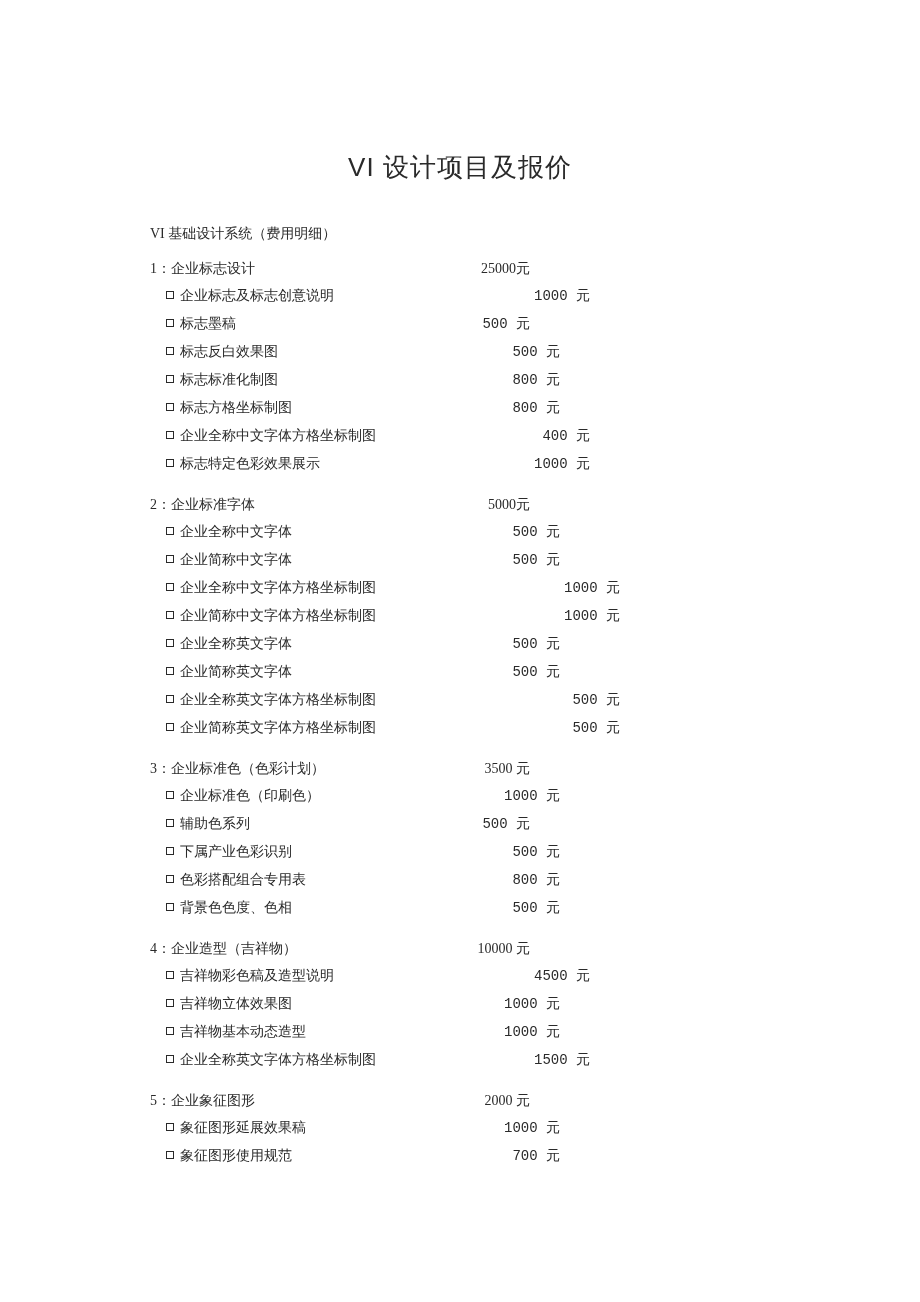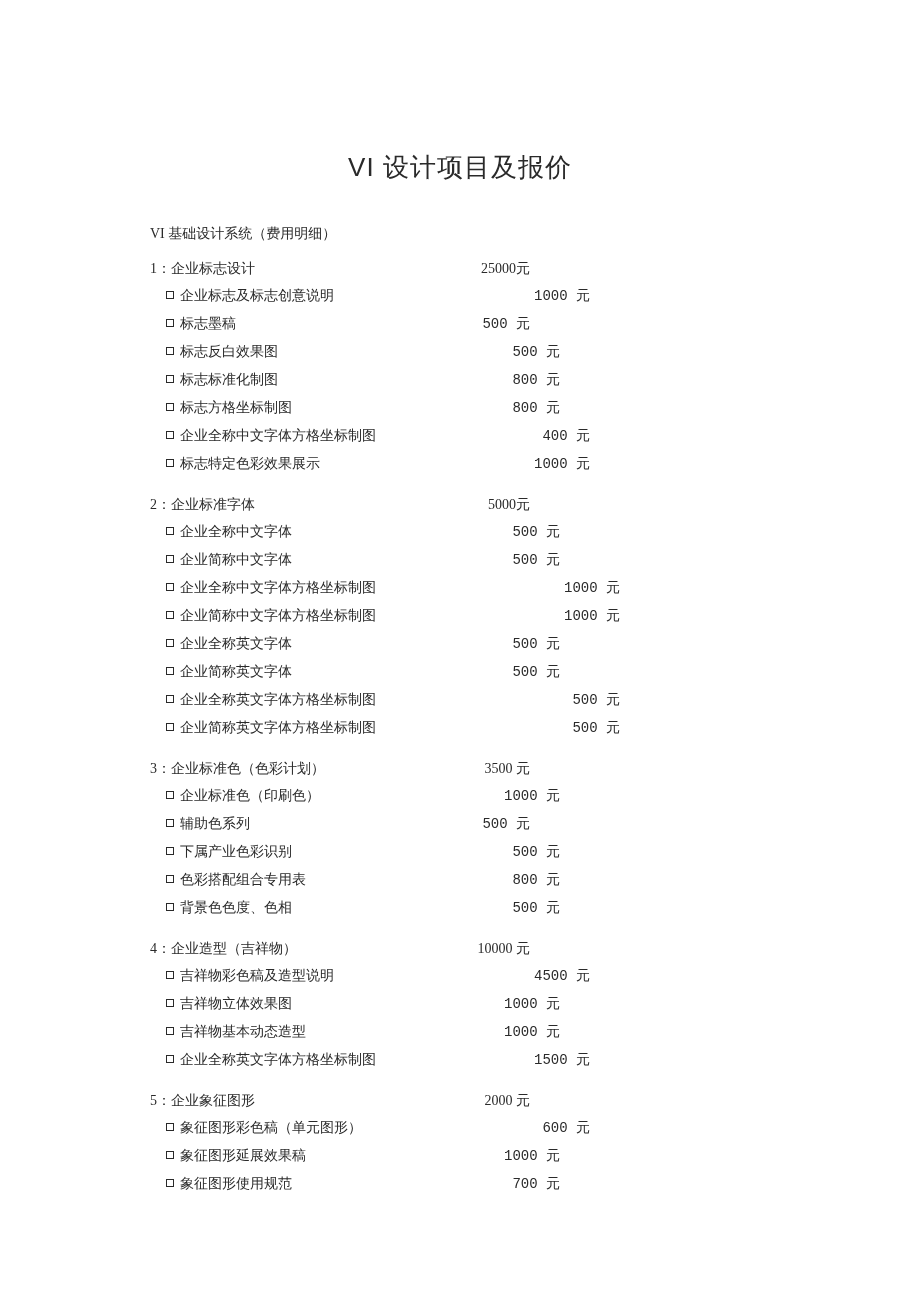--- a/index.html
+++ b/index.html
@@ -182,24 +182,20 @@
       <span class="item-price">1000 元</span>
     </div>
     <div class="item-row row-w4">
       <span class="item-label"><span class="bullet"></span><span>企业全称英文字体方格坐标制图</span></span>
       <span class="item-price">1500 元</span>
     </div>
     <div class="section-heading row-w2">
       <span>5：企业象征图形</span>
       <span>2000 元</span>
     </div>
-    <div class="item-row row-w4">
-      <span class="item-label"><span class="bullet"></span><span>象征图形彩色稿（单元图形）</span></span>
-      <span class="item-price">600 元</span>
-    </div>
     <div class="item-row row-w3">
       <span class="item-label"><span class="bullet"></span><span>象征图形延展效果稿</span></span>
       <span class="item-price">1000 元</span>
     </div>
     <div class="item-row row-w3">
       <span class="item-label"><span class="bullet"></span><span>象征图形使用规范</span></span>
       <span class="item-price">700 元</span>
     </div>
   </div>
 

